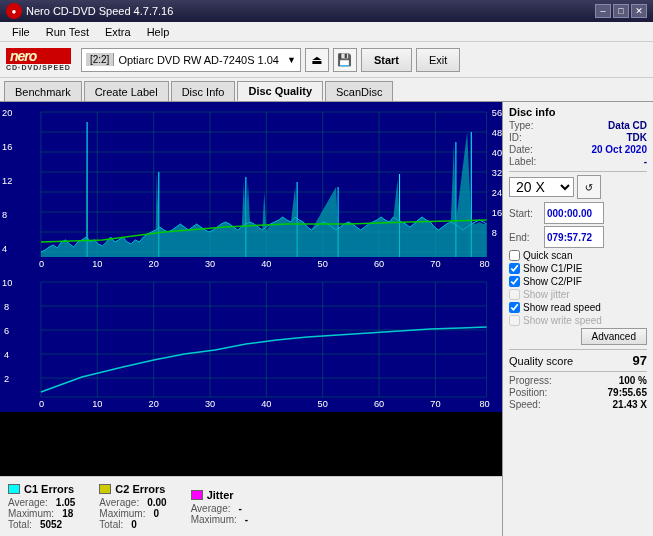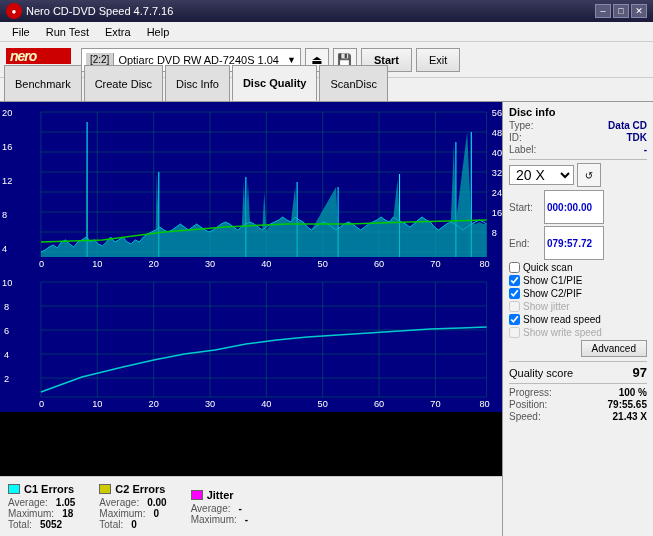--- a/index.html
+++ b/index.html
@@ -155,21 +155,21 @@
       border-bottom: 1px solid #999;
     }
     .tab {
       padding: 3px 10px;
       border: 1px solid #999;
       border-bottom: none;
       background: #e0e0e0;
       cursor: pointer;
       font-size: 11px;
       margin-right: 2px;
-      height: 36px;
+      height: 20px;
       display: flex;
       align-items: center;
     }
     .tab.active {
       background: #f0f0f0;
       border-bottom: 1px solid #f0f0f0;
       font-weight: bold;
       z-index: 1;
     }
 
@@ -279,21 +279,21 @@
       align-items: center;
       gap: 3px;
       margin-bottom: 2px;
     }
     .time-label { width: 32px; color: #555; }
     .time-input {
       border: 1px solid #999;
       background: white;
       font-size: 10px;
       height: 16px;
-      padding: 16px 2px;
+      padding: 10px 2px;
       width: 60px;
       color: #0000cc;
       font-weight: bold;
     }
     .checkbox-row {
       display: flex;
       align-items: center;
       gap: 3px;
       margin-bottom: 2px;
     }
@@ -376,21 +376,21 @@
     <span style="font-size:9px;">▼</span>
   </div>
   <button class="toolbar-icon-btn" title="Eject">⏏</button>
   <button class="toolbar-icon-btn" title="Save">💾</button>
   <button class="start-btn">Start</button>
   <button class="exit-btn">Exit</button>
 </div>
 
 <div class="tabs">
   <div class="tab">Benchmark</div>
-  <div class="tab">Create Disc</div>
+  <div class="tab">Create Label</div>
   <div class="tab">Disc Info</div>
   <div class="tab active">Disc Quality</div>
   <div class="tab">ScanDisc</div>
 </div>
 
 <div class="main-content">
 
   <div class="chart-area">
     <div class="charts-container">
 
@@ -565,20 +565,24 @@
 
     <div class="info-section">
       <div class="info-title">Disc info</div>
       <div class="info-row">
         <span class="info-key">Type:</span>
         <span class="info-val">Data CD</span>
       </div>
       <div class="info-row">
         <span class="info-key">ID:</span>
         <span class="info-val">TDK</span>
+      </div>
+      <div class="info-row">
+        <span class="info-key">Date:</span>
+        <span class="info-val date">20 Oct 2020</span>
       </div>
       <div class="info-row">
         <span class="info-key">Label:</span>
         <span class="info-val">-</span>
       </div>
     </div>
 
     <hr class="divider">
 
     <div class="settings-section">

